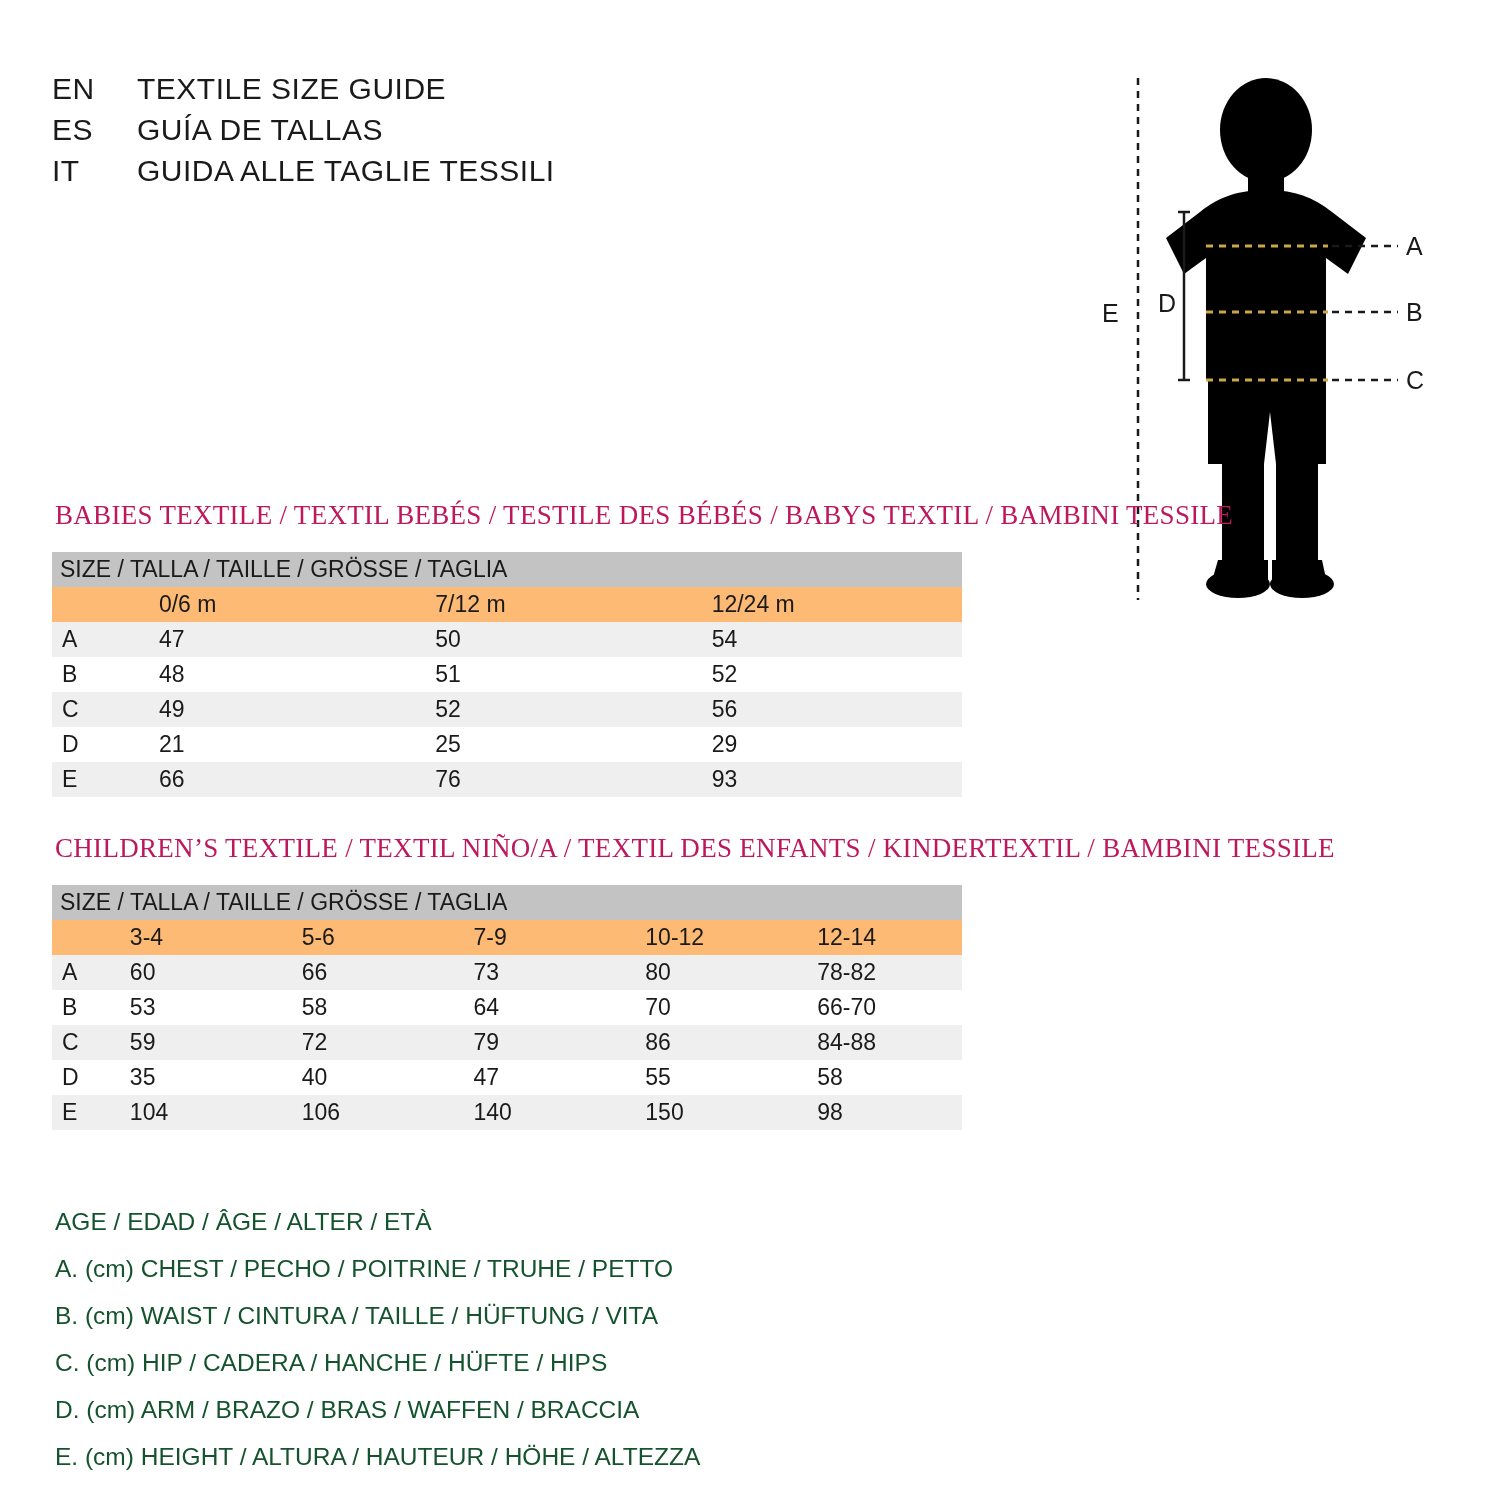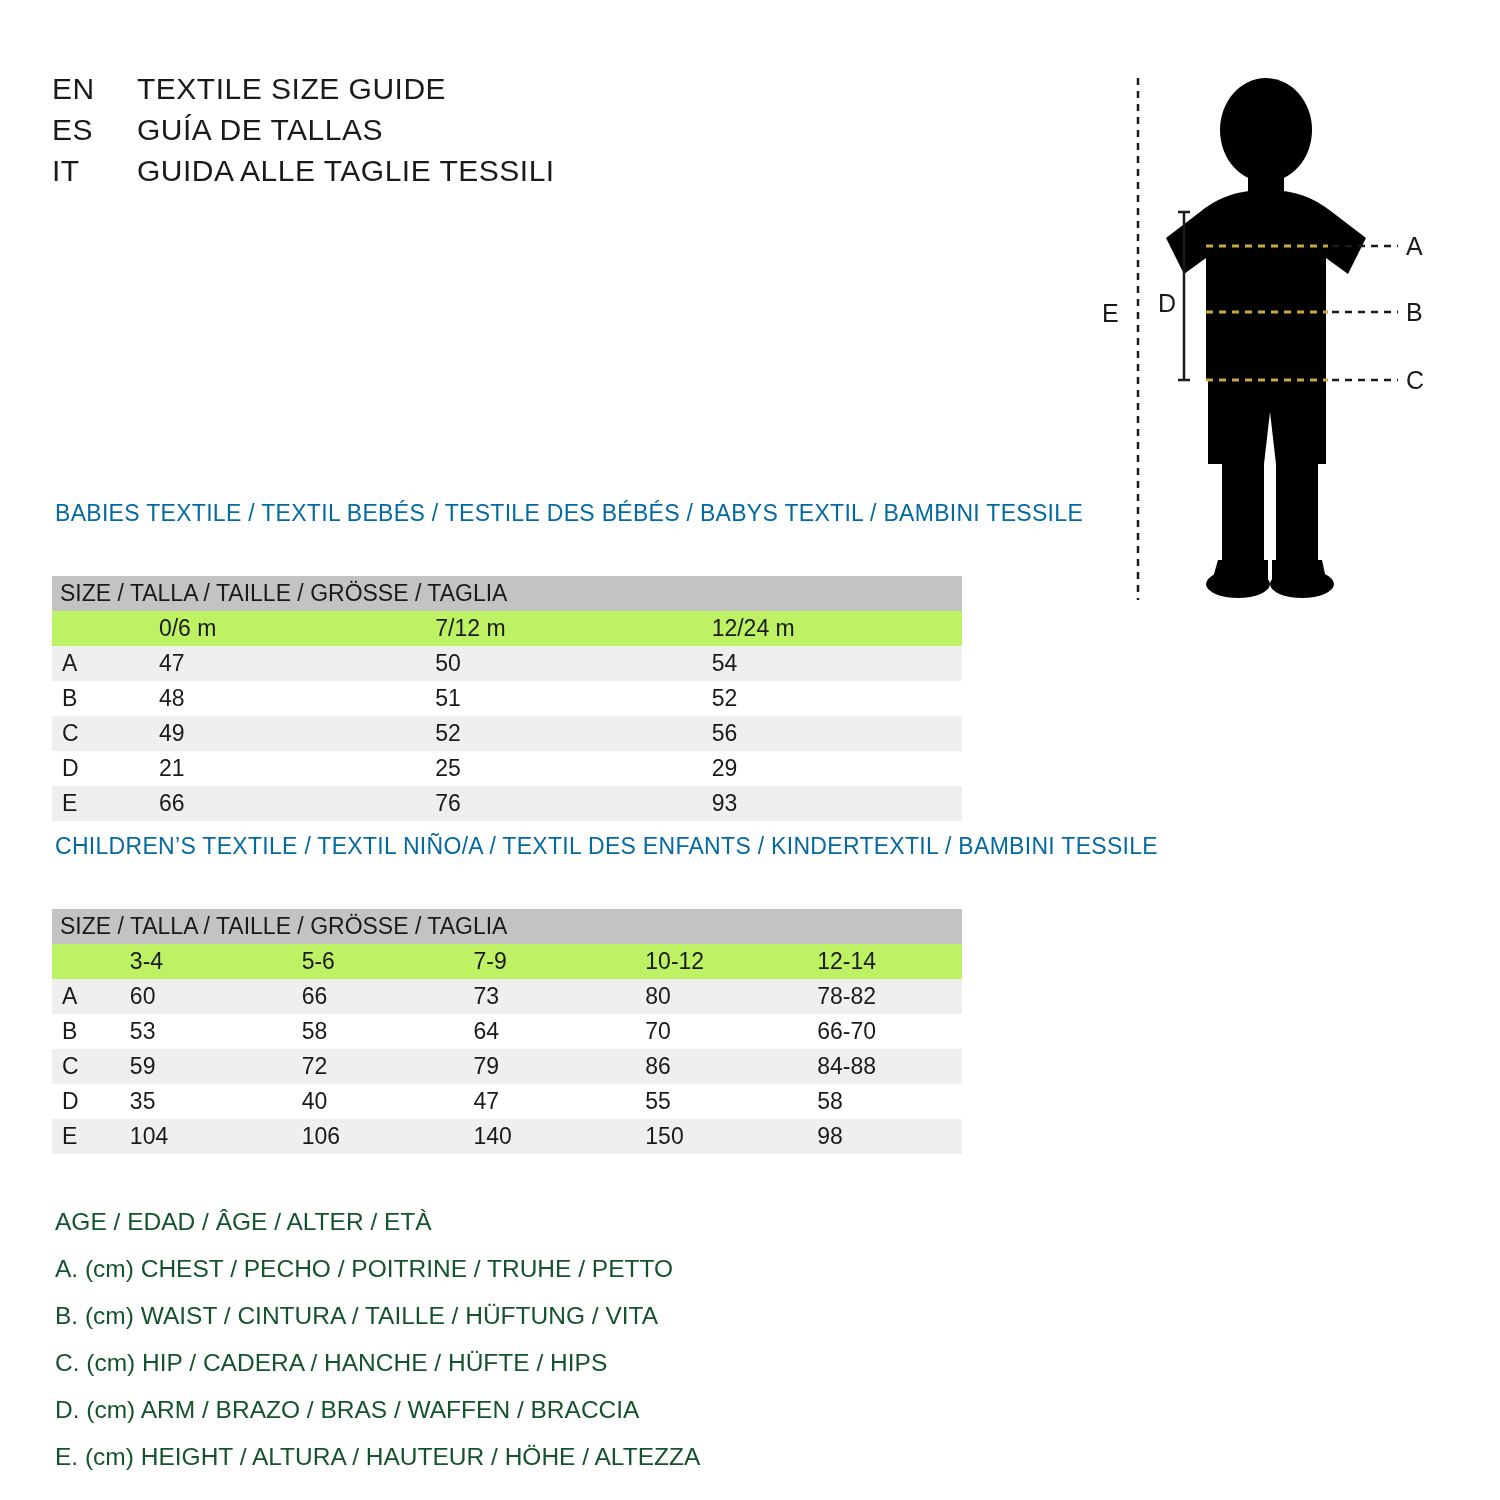--- a/index.html
+++ b/index.html
@@ -47,54 +47,54 @@
     position: absolute;
     left: 1080px;
     top: 60px;
     width: 400px;
     height: 560px;
   }
 
   
   .section-heading {
     position: absolute;
-    font-size: 23px;
+    font-size: 27px;
     letter-spacing: 0.3px;
-    color: #0369a1;
+    color: #be185d;
     white-space: nowrap;
+    font-family: Liberation Serif, serif;
   }
   #babies-heading { left: 55px; top: 500px; }
   #children-heading { left: 55px; top: 833px; }
 
   
   .size-table {
     position: absolute;
     border-collapse: collapse;
     font-size: 23px;
     color: #1a1a1a;
-    margin-top: 24px;
   }
   #babies-table { left: 52px; top: 552px; width: 910px; }
   #children-table { left: 52px; top: 885px; width: 910px; }
 
   .size-table td, .size-table th {
     padding: 0;
     text-align: left;
     font-weight: normal;
   }
   .size-table tr { height: 35px; }
 
   .hdr-row td {
     background: #c3c3c3;
     height: 32px;
     font-size: 23px;
     padding-left: 8px;
   }
   .sizes-row td {
-    background: #bef264;
+    background: #fdba74;
     height: 35px;
   }
   .data-row-alt td { background: #efefef; }
   .data-row td { background: #ffffff; }
 
   .col-label {
     width: 48px;
     padding-left: 10px !important;
   }
   .col-val { width: 172px; padding-left: 26px !important; }

